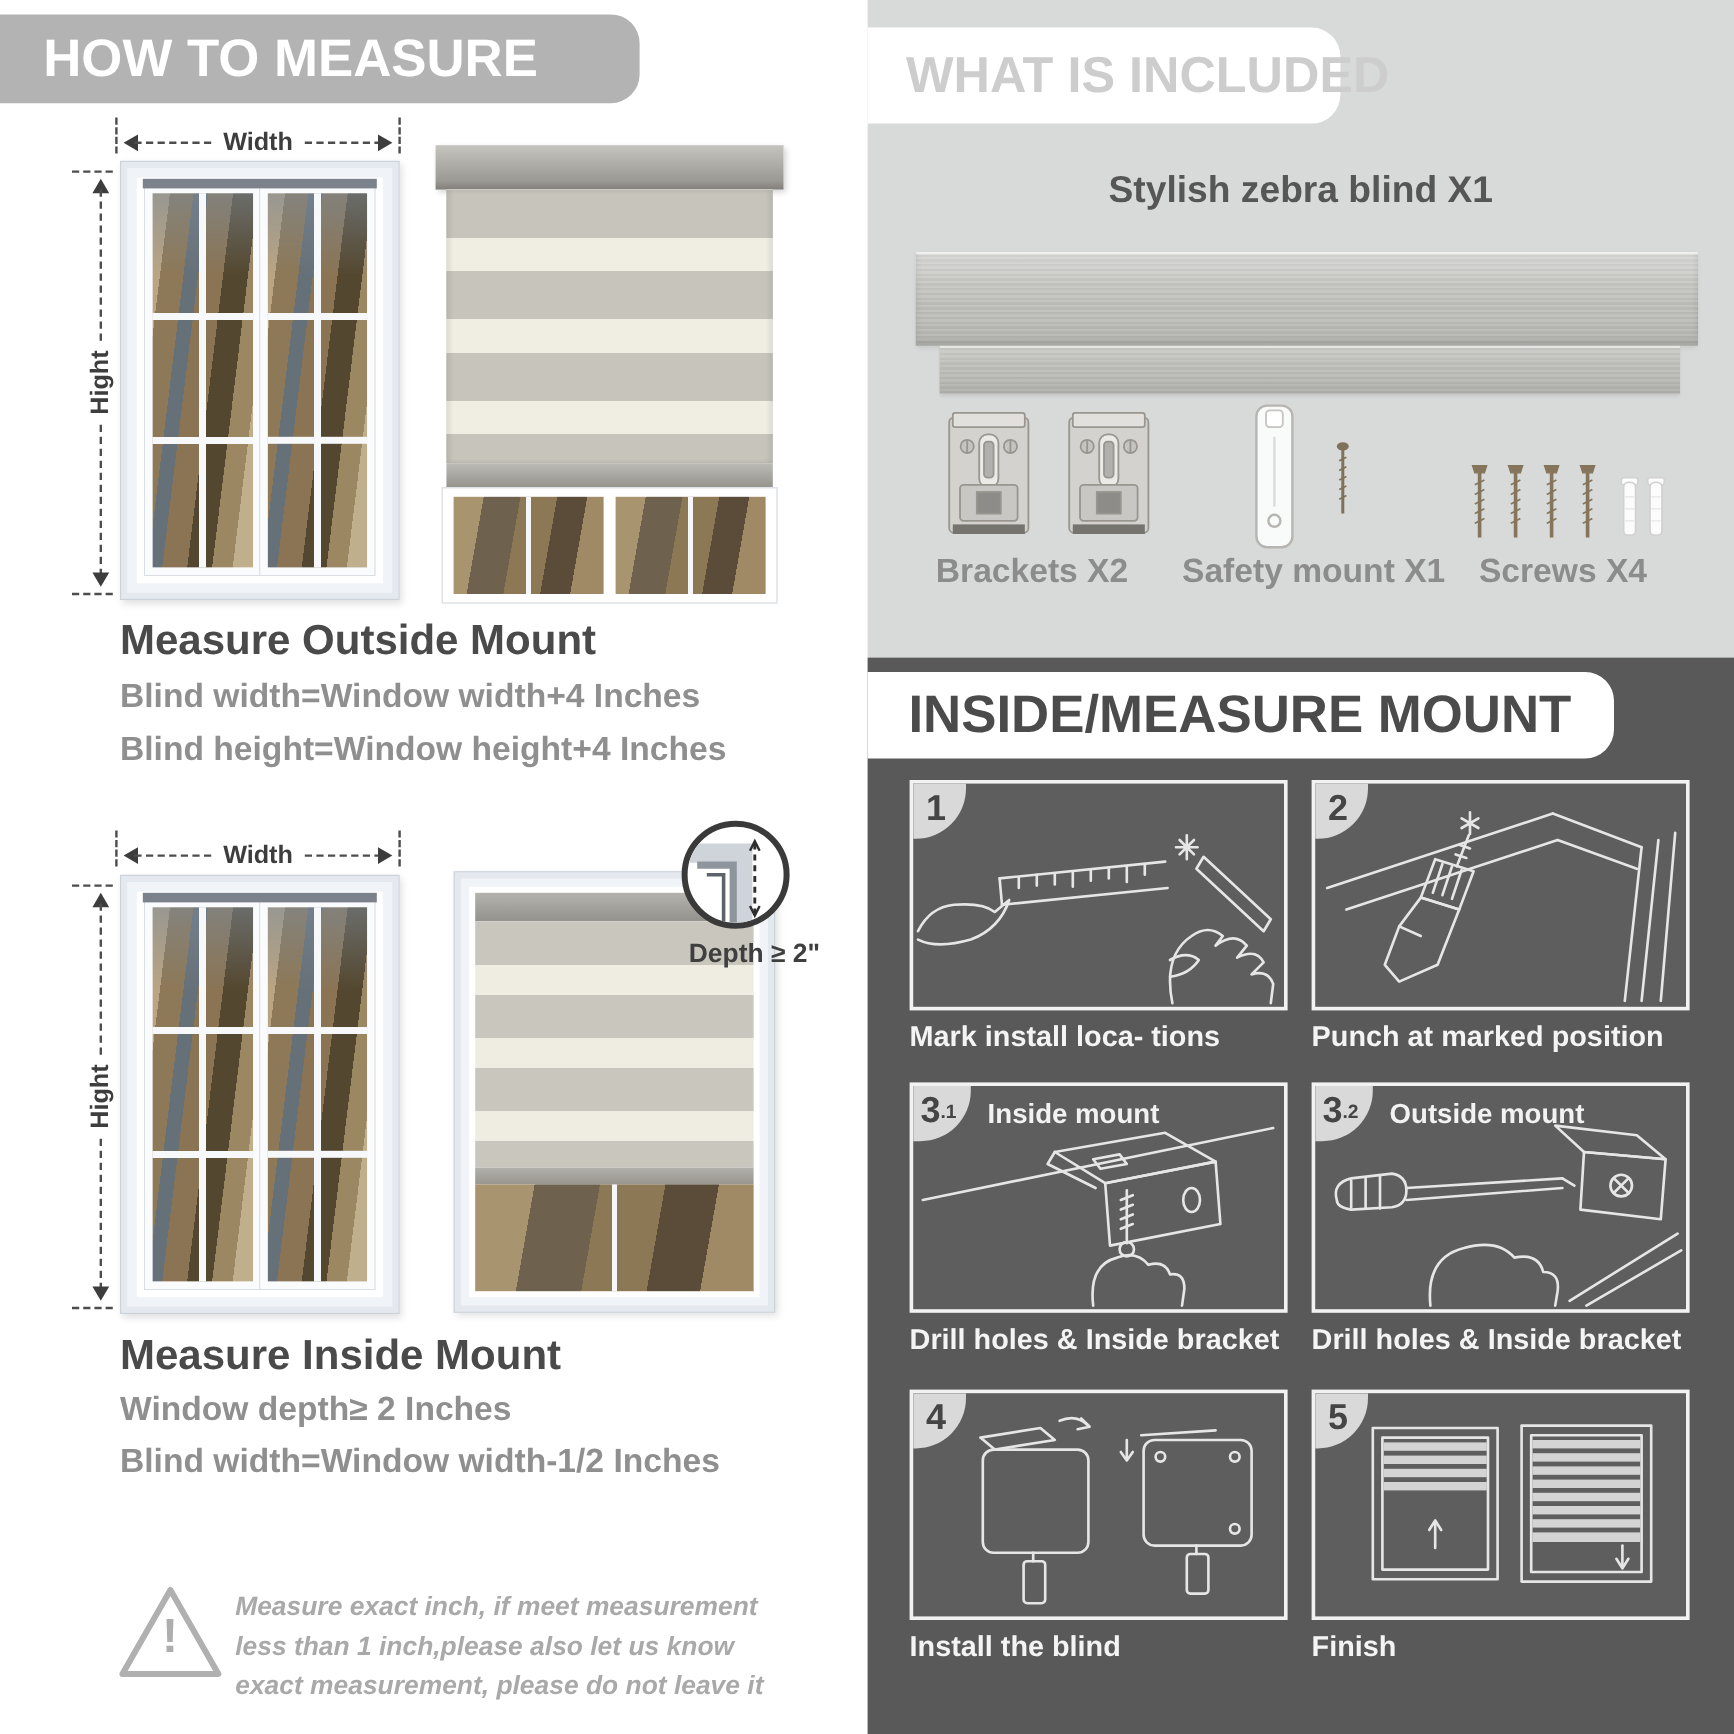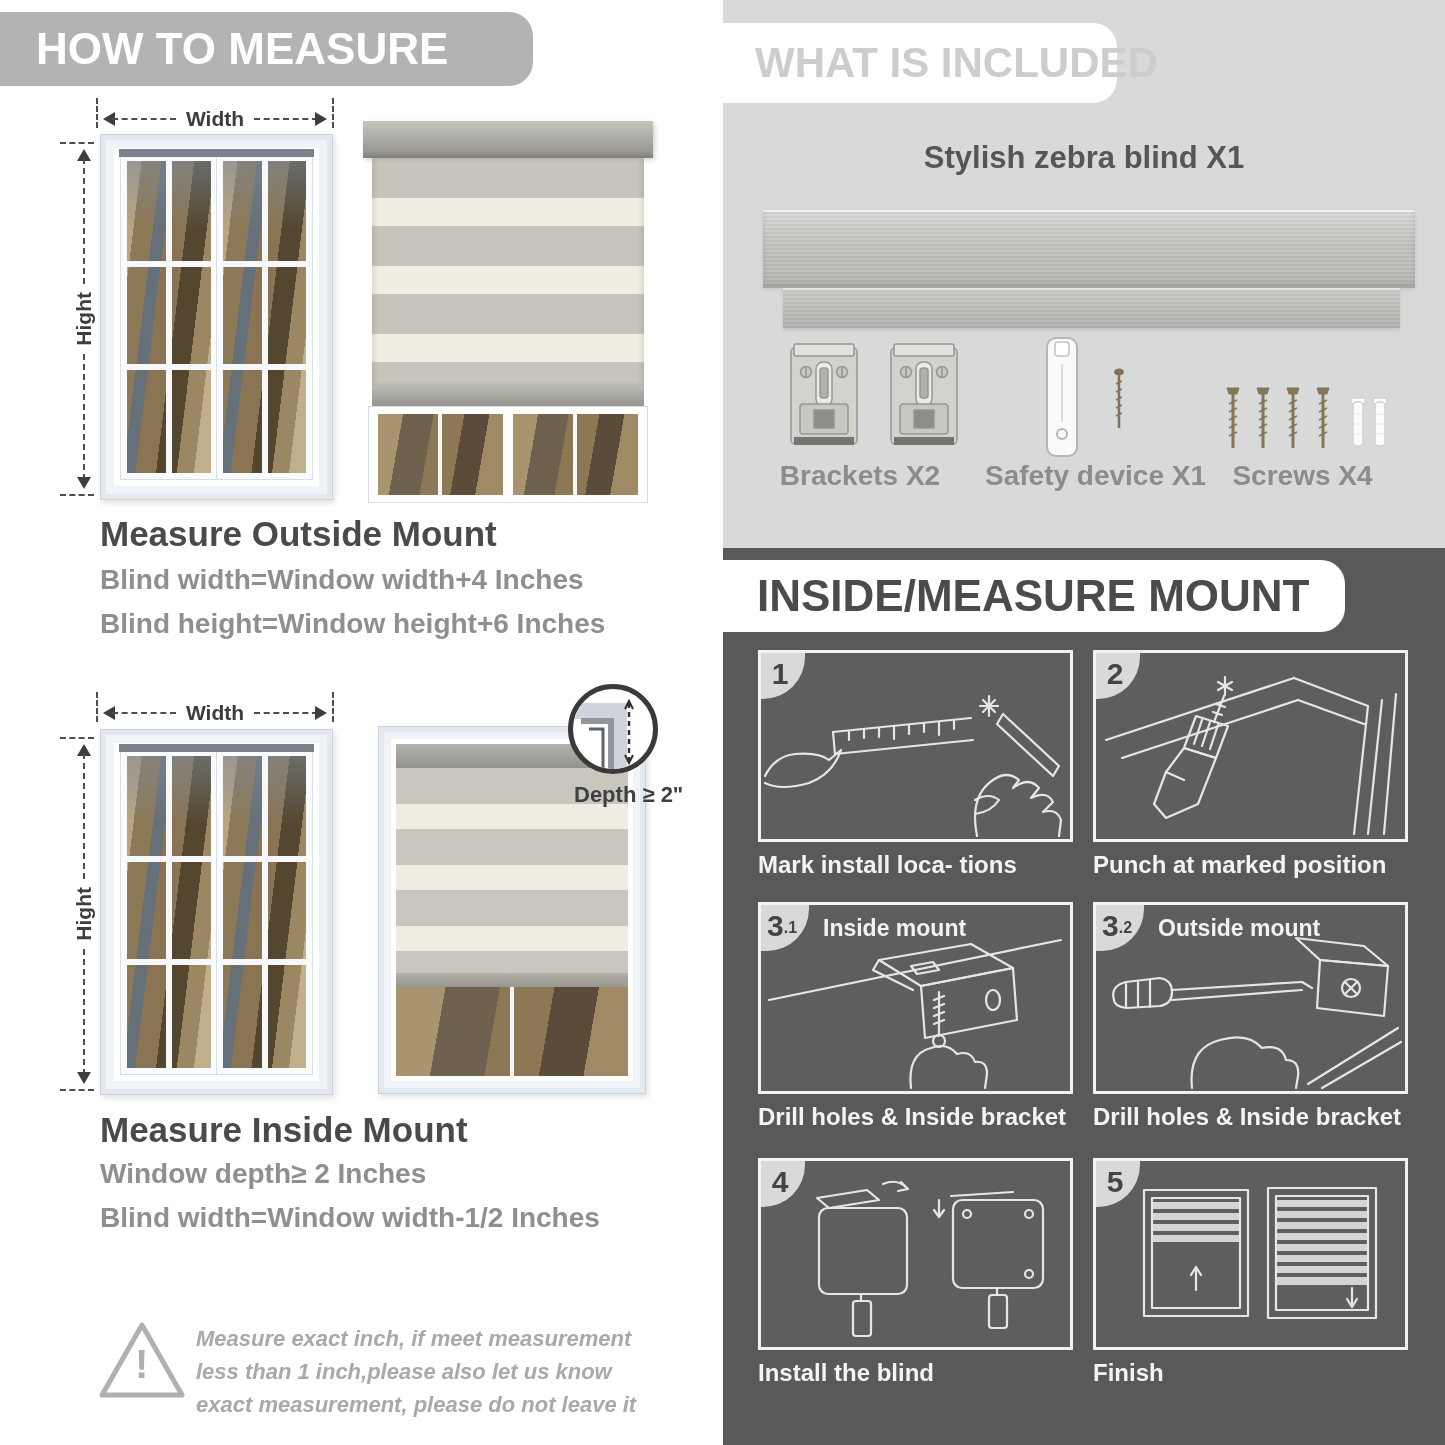--- a/index.html
+++ b/index.html
@@ -153,21 +153,21 @@
     <div class="bo-shade"></div>
     <div class="bo-bottomrail"></div>
     <div class="bo-window">
       <div class="bo-pane"></div>
       <div class="bo-pane"></div>
     </div>
   </div>
 
   <div class="abs sec-title" style="left:100px;top:514px;">Measure Outside Mount</div>
   <div class="abs rule-line" style="left:100px;top:564px;">Blind width=Window width+4 Inches</div>
-  <div class="abs rule-line" style="left:100px;top:608px;">Blind height=Window height+6 Inches</div>
+  <div class="abs rule-line" style="left:100px;top:608px;">Blind height=Window height+4 Inches</div>
 
   <div class="abs dim-w" style="left:96px;top:700px;width:238px;height:26px;">
     <span class="ah-l"></span>
     <span class="dash"></span>
     <span class="dim-label">Width</span>
     <span class="dash"></span>
     <span class="ah-r"></span>
   </div>
 
   <div class="abs dim-h" style="left:66px;top:737px;width:36px;height:354px;">
@@ -337,21 +337,21 @@
           <line x1="139" y1="42" x2="147" y2="42"></line>
           <line x1="139" y1="52" x2="147" y2="52"></line>
           <line x1="161" y1="32" x2="169" y2="32"></line>
           <line x1="161" y1="42" x2="169" y2="42"></line>
           <line x1="161" y1="52" x2="169" y2="52"></line>
         </g>
     </svg>
   </div>
 
   <div class="abs item-label" style="left:760px;top:460px;width:200px;">Brackets X2</div>
-  <div class="abs item-label" style="left:985px;top:460px;width:215px;">Safety device X1</div>
+  <div class="abs item-label" style="left:985px;top:460px;width:215px;">Safety mount X1</div>
   <div class="abs item-label" style="left:1205px;top:460px;width:195px;">Screws X4</div>
 
   <div class="abs dark-bg"></div>
   <div class="abs pill mount">INSIDE/MEASURE MOUNT</div>
 
   <div class="abs step" style="left:758px;top:650px;">
     <div class="panel">
       <div class="badge">
         <span class="num">1</span>
           <span class="sub"></span>

